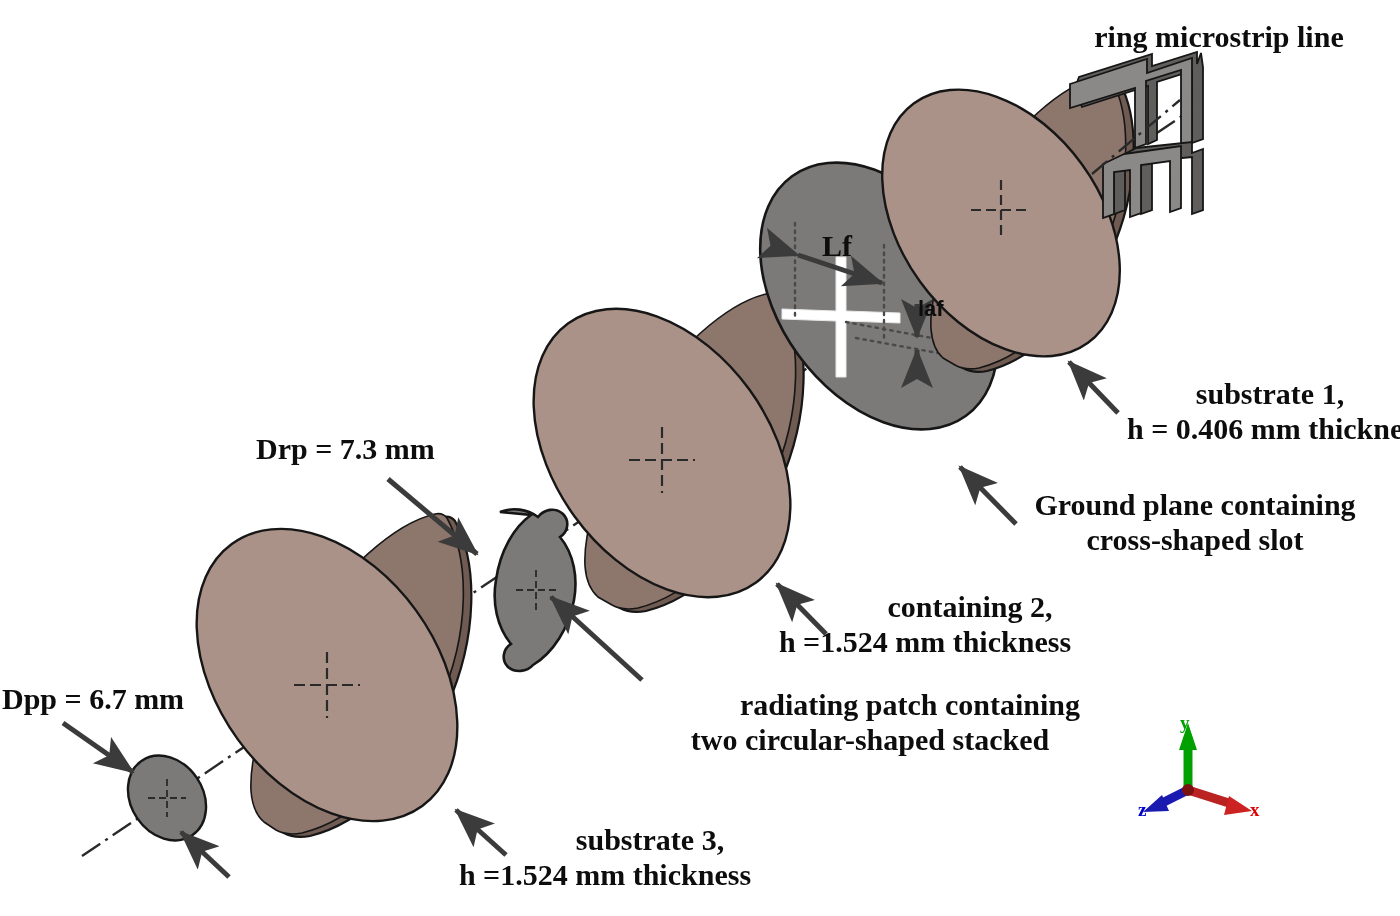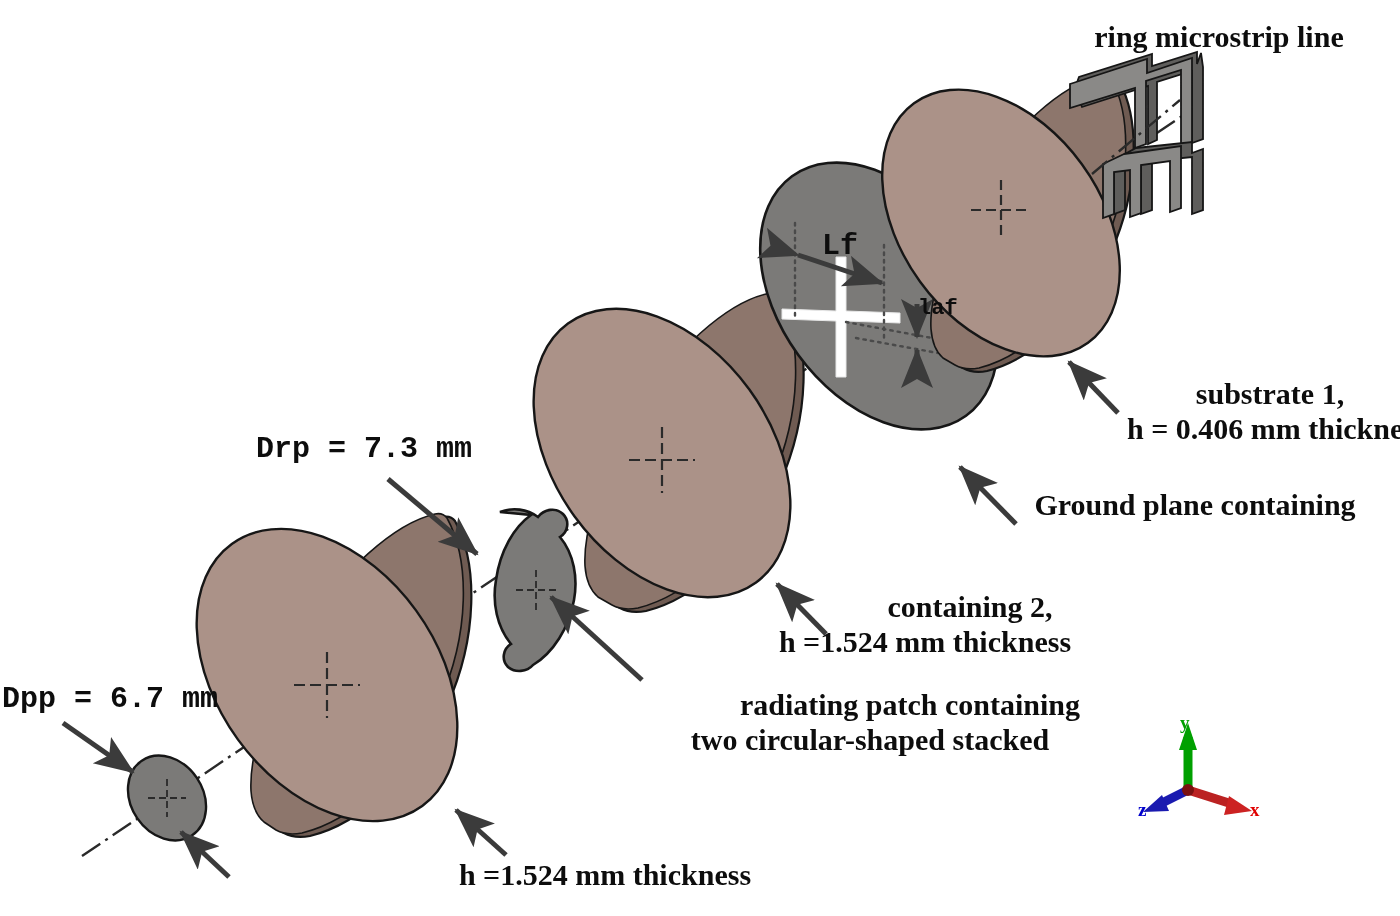--- a/index.html
+++ b/index.html
@@ -4,21 +4,21 @@
 <style>
   html,body{margin:0;padding:0;background:#ffffff;}
   body{width:1400px;height:916px;position:relative;overflow:hidden;
        font-family:"Liberation Serif","DejaVu Serif",serif;}
   #stage{position:absolute;left:0;top:8px;width:1400px;height:916px;margin-top:12px;}
   svg#fig{position:absolute;left:0;top:0;width:1400px;height:916px;}
   .lbl{position:absolute;font-weight:bold;color:#0d0d0d;
        font-family:"Liberation Serif","DejaVu Serif",serif;
        line-height:1.14;white-space:nowrap;}
   .lbl.ctr{text-align:center;}
-  .lbl.lft{text-align:right;font-family:Liberation Mono, monospace;}
+  .lbl.lft{text-align:right;}
   .s30{font-size:30px;}
   .s26{font-size:22px;}
   .sans{font-family:"Liberation Sans","DejaVu Sans",sans-serif;}
   .axlbl{position:absolute;font-weight:bold;font-size:19px;
          font-family:"Liberation Serif","DejaVu Serif",serif;}
 </style>
 </head>
 <body>
 
 <div id="stage">
@@ -185,27 +185,29 @@
     <circle cx="1188" cy="770" r="6" fill="#7a1010"></circle>
   </g>
 </svg>
 
 <div class="lbl ctr s30" style="left:1054px;top:0px;width:330px;">ring microstrip line</div>
 
 <div class="lbl ctr s30" style="left:1140px;top:357px;width:260px;">substrate 1,</div>
 <div class="lbl ctr s30" style="left:1127px;top:392px;width:273px;">h = 0.406 mm thickness</div>
 
 <div class="lbl ctr s30" style="left:1000px;top:468px;width:390px;">Ground plane containing</div>
+<div class="lbl ctr s30" style="left:1000px;top:503px;width:390px;">cross-shaped slot</div>
 
 <div class="lbl ctr s30" style="left:840px;top:570px;width:260px;">containing 2,</div>
 <div class="lbl ctr s30" style="left:750px;top:605px;width:350px;">h =1.524 mm thickness</div>
 
 <div class="lbl ctr s30" style="left:660px;top:668px;width:420px;text-align:right;">radiating patch containing</div>
 <div class="lbl ctr s30" style="left:660px;top:703px;width:420px;">two circular-shaped stacked</div>
 
+<div class="lbl ctr s30" style="left:520px;top:803px;width:260px;">substrate 3,</div>
 <div class="lbl ctr s30" style="left:430px;top:838px;width:350px;">h =1.524 mm thickness</div>
 
 
 <div class="lbl lft s30" style="left:256px;top:412px;">Drp = 7.3  mm</div>
 
 <div class="lbl lft s30" style="left:2px;top:662px;">Dpp = 6.7  mm</div>
 
 <div class="lbl lft s30" style="left:822px;top:209px;">Lf</div>
 
 <div class="lbl lft sans s26" style="left:918px;top:276px;">laf</div>

